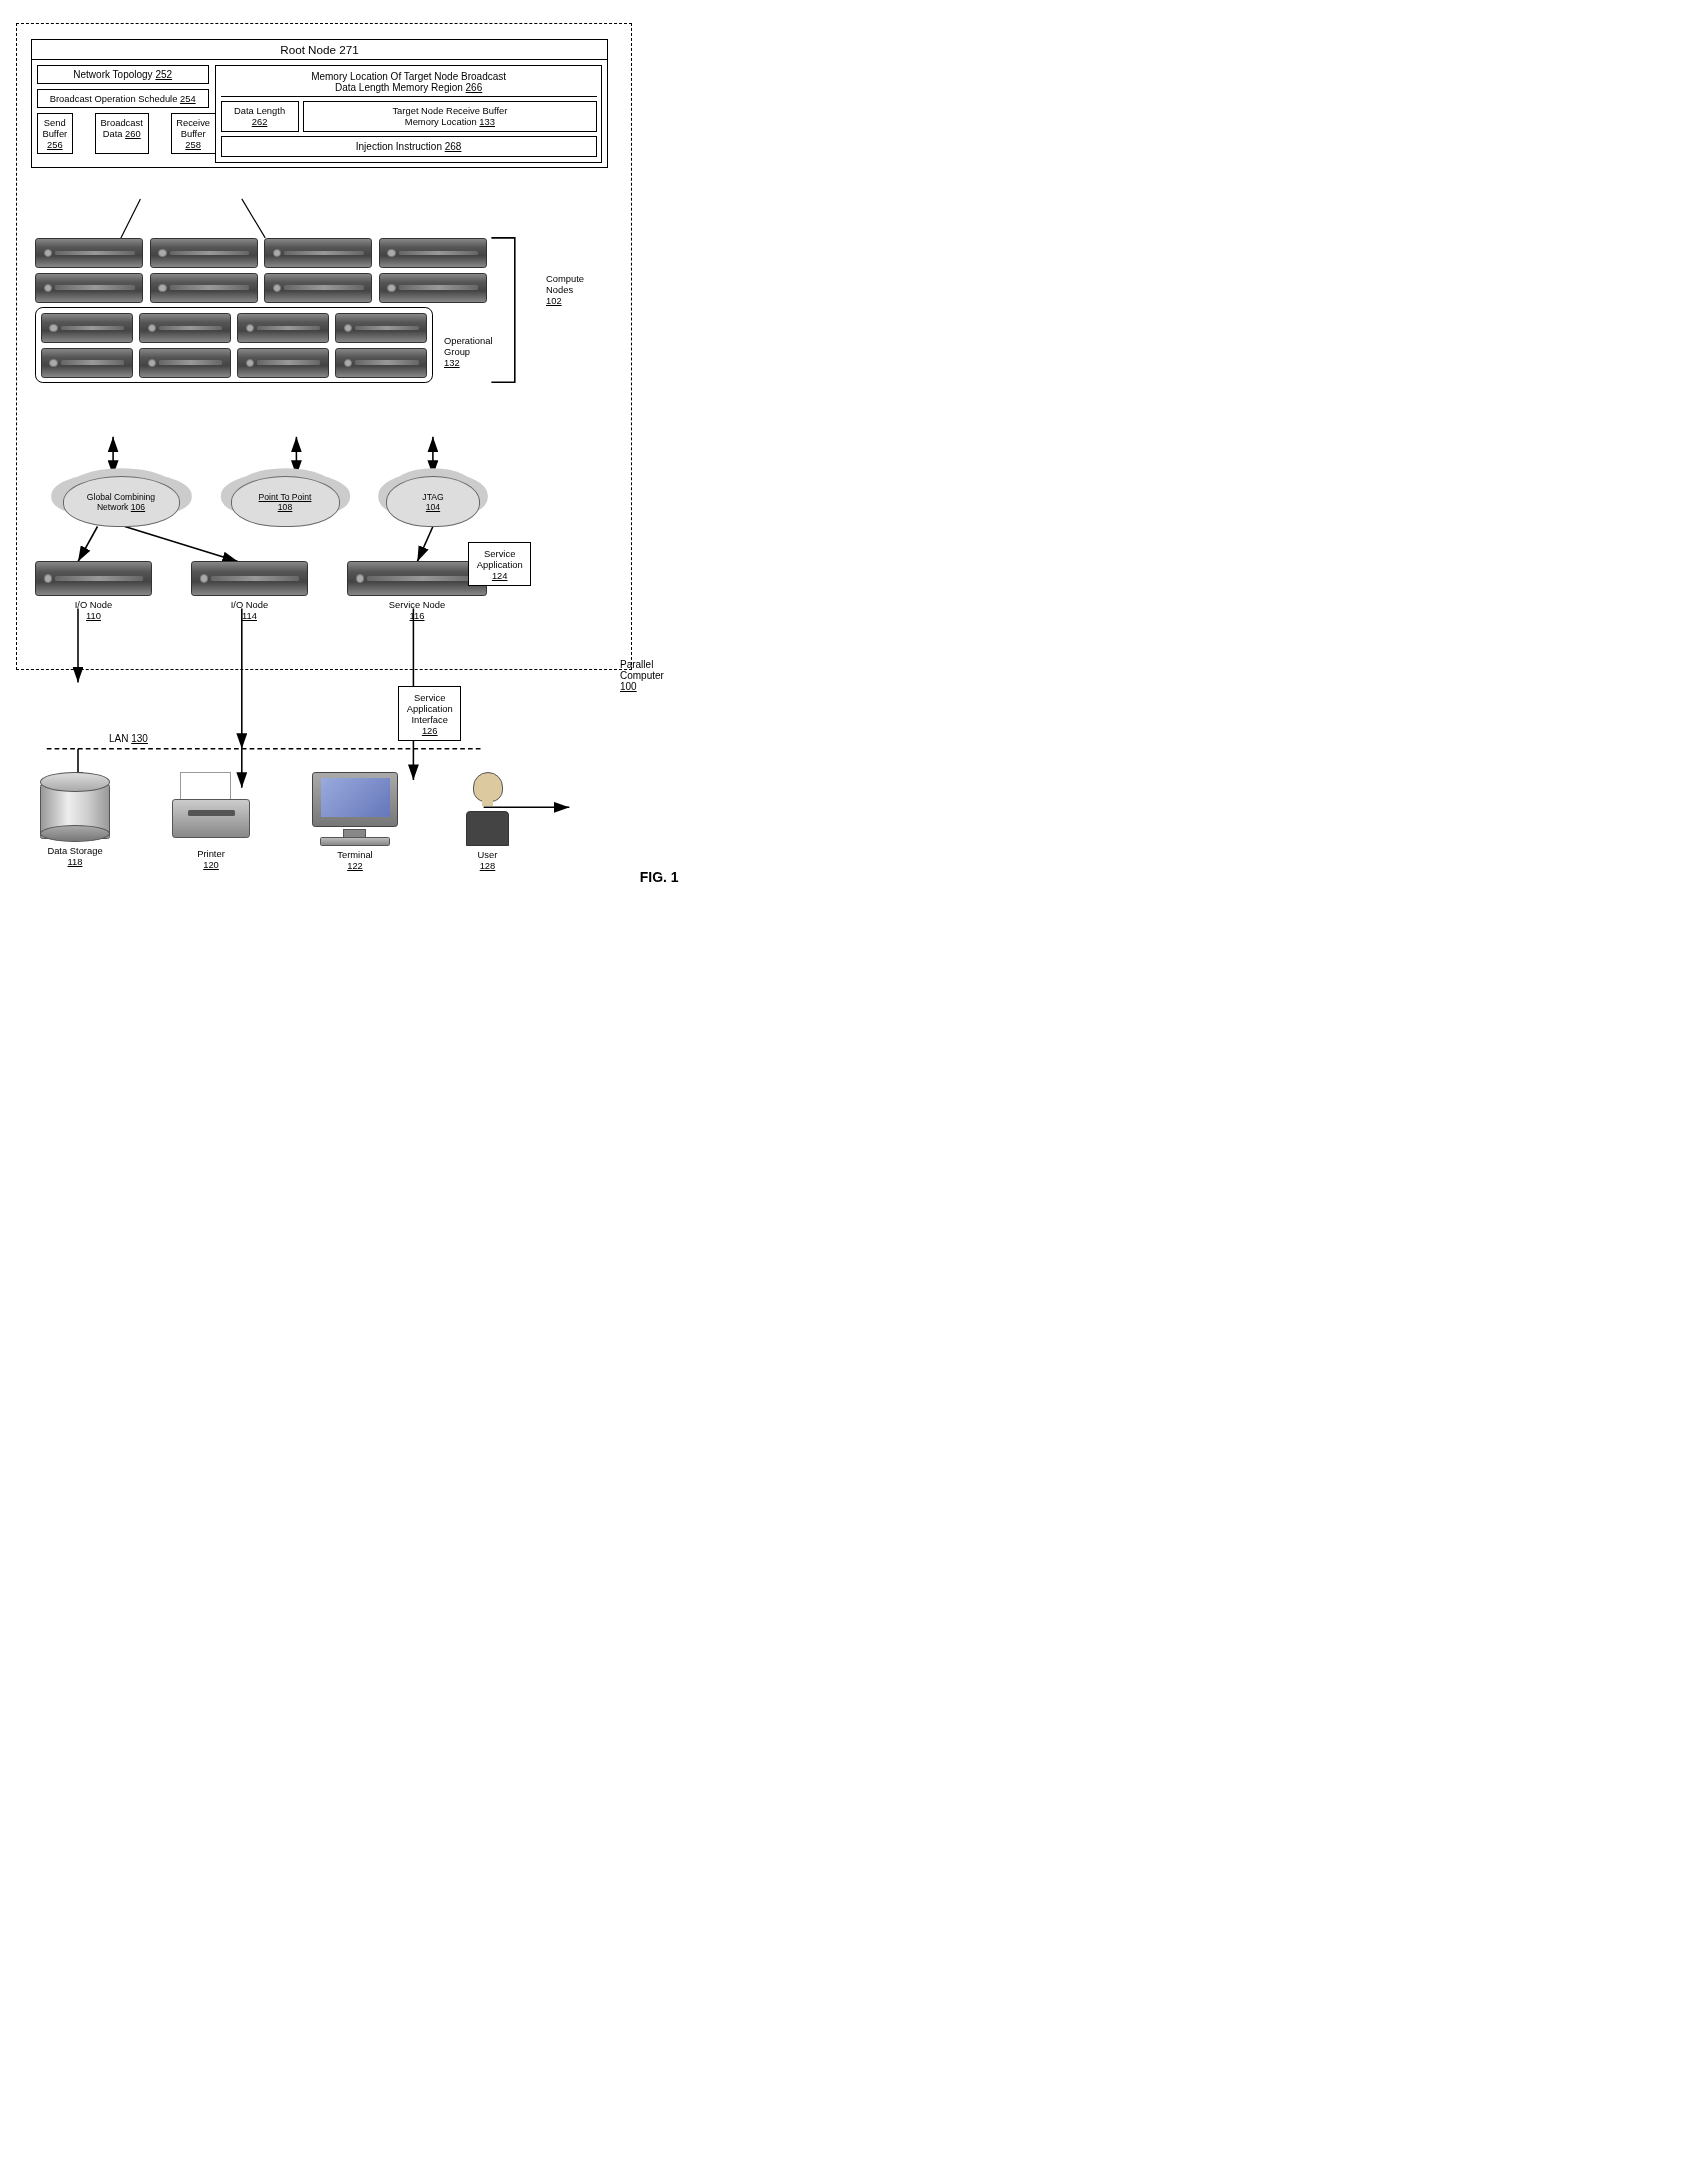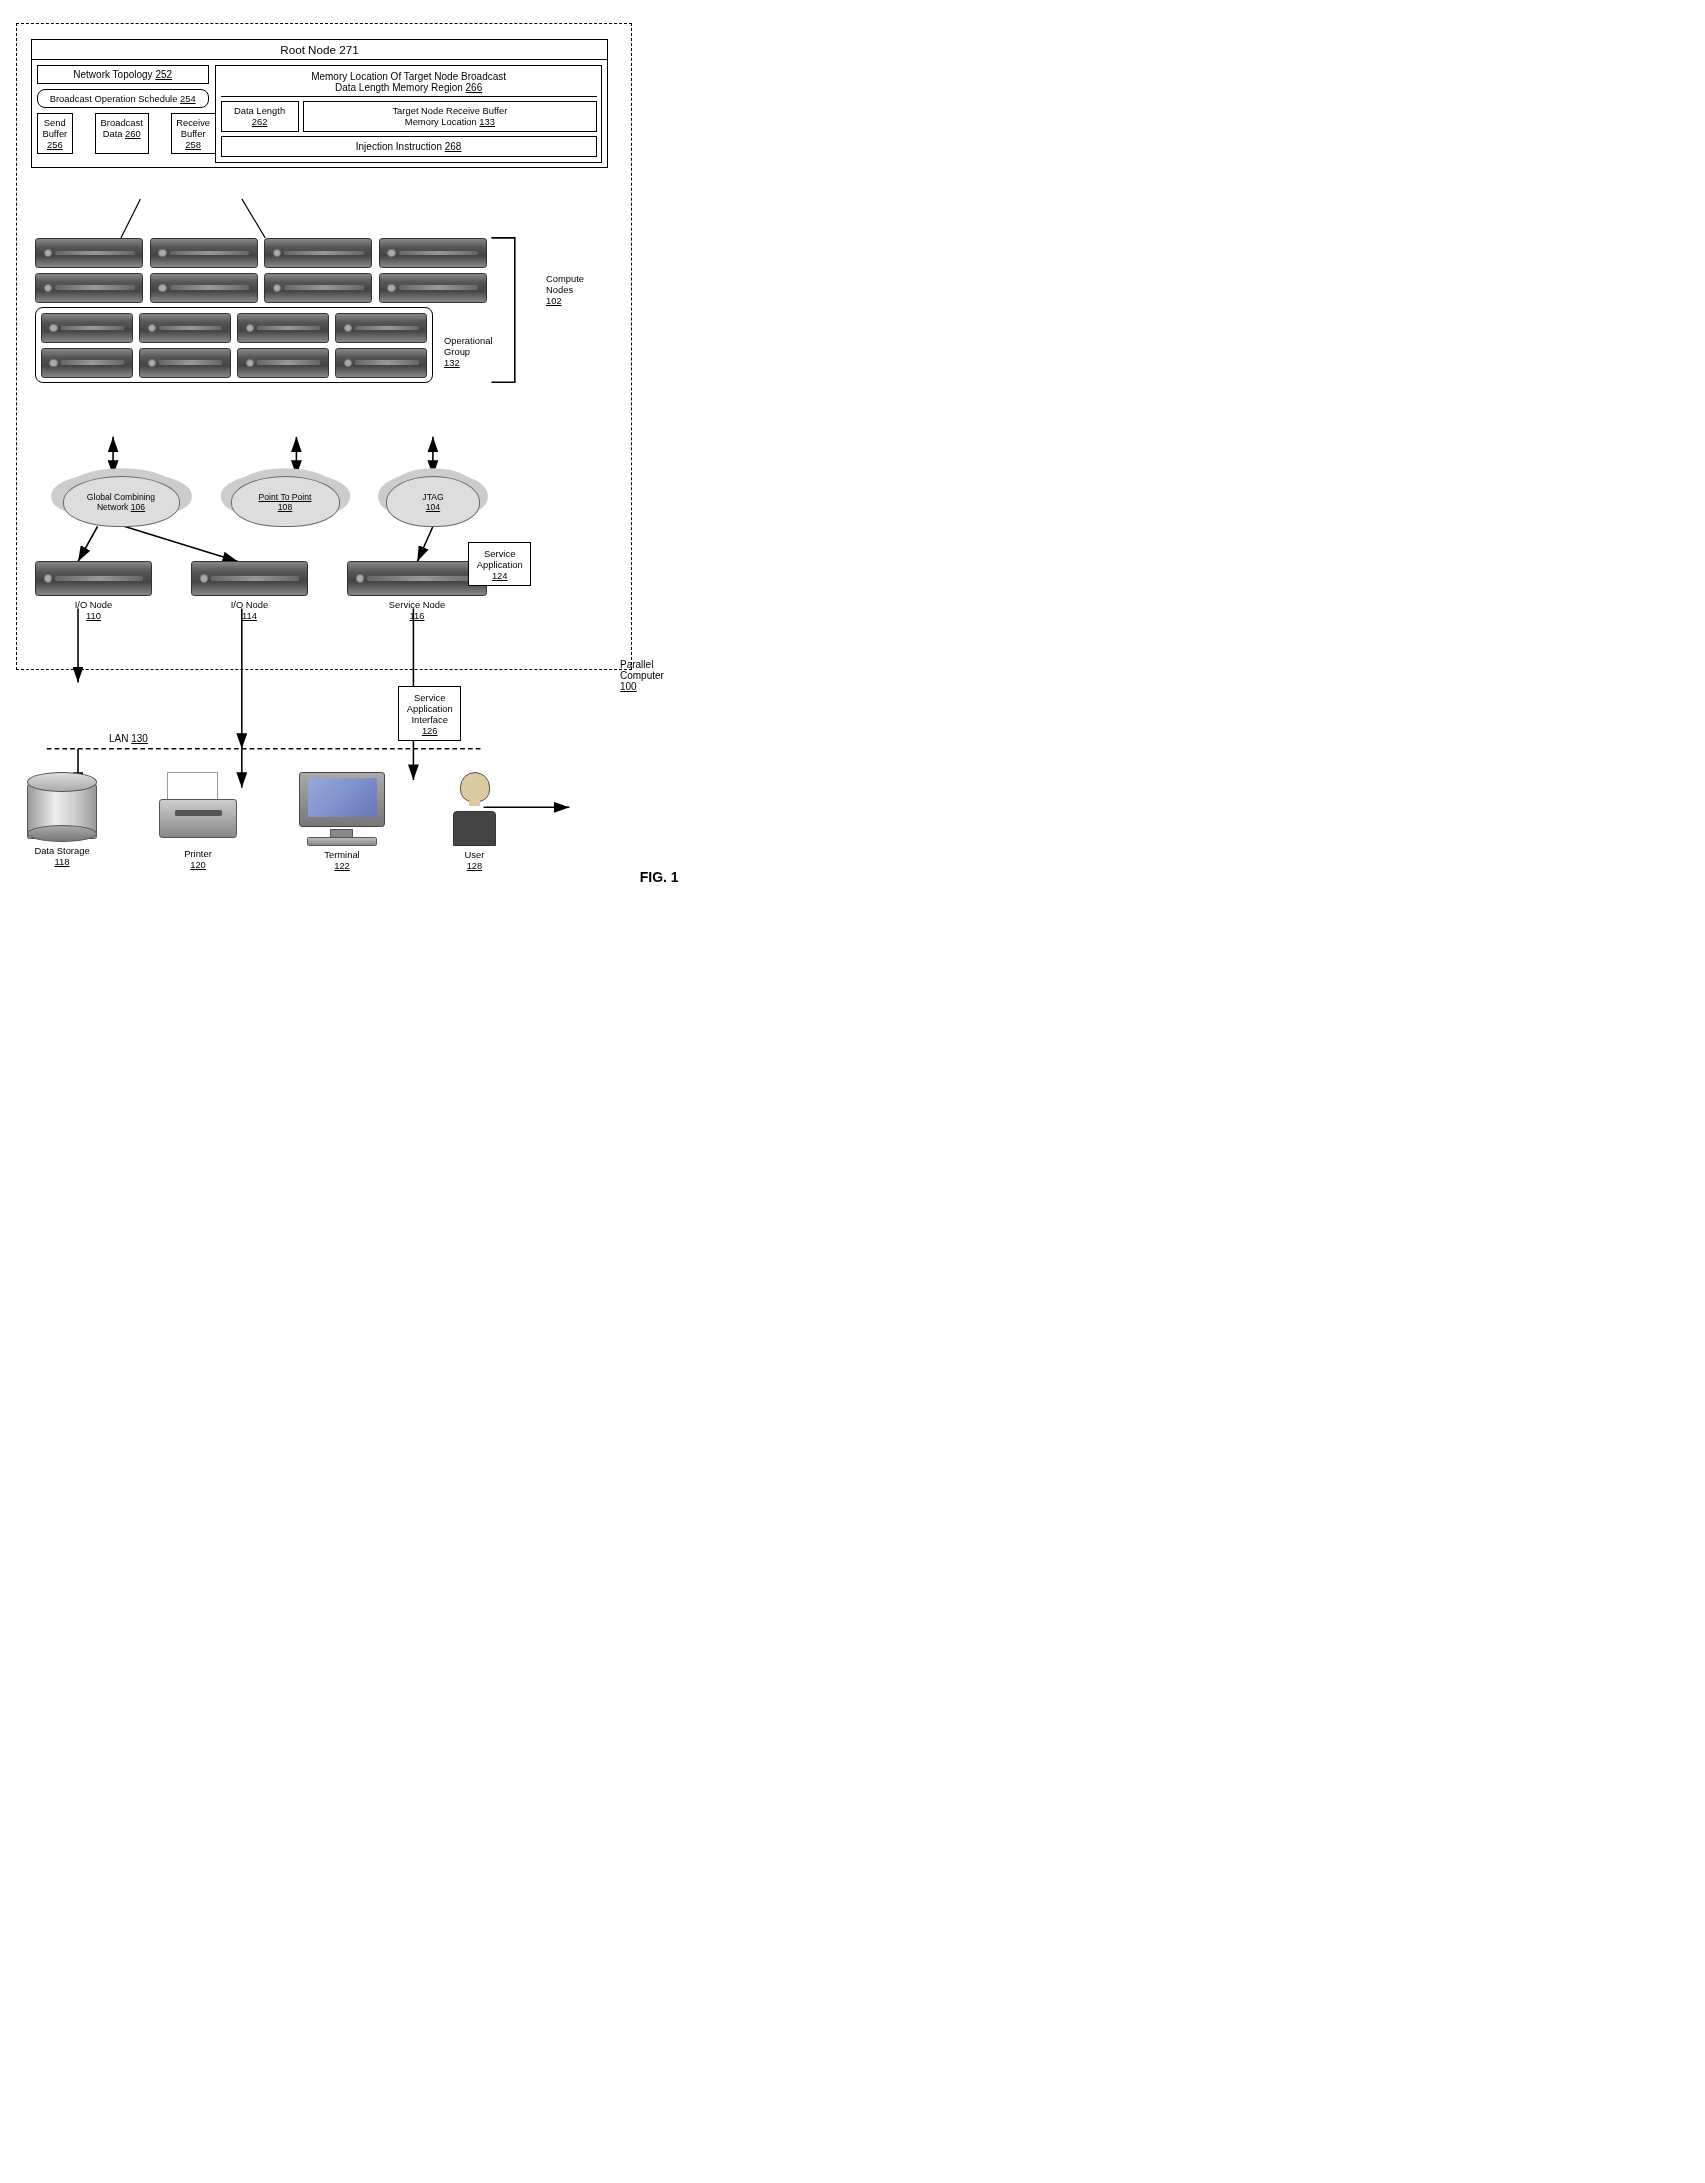--- a/index.html
+++ b/index.html
@@ -232,21 +232,21 @@
   <div class="parallel-computer-border"></div>
 
   <div class="root-node-box">
     <div class="root-node-title">Root Node 271</div>
     <div class="root-node-content">
 
       <div class="left-panel">
         <div class="box-label">
           Network Topology <span class="underline">252</span>
         </div>
-        <div class="box-label" style="font-size:9.4px;border-radius:8px;">
+        <div class="box-label" style="font-size:9.4px;">
           Broadcast Operation Schedule  <span class="underline">254</span>
         </div>
         <div class="buffers-row">
           <div class="buffer-box">
             Send<br>Buffer<br><span class="underline">256</span>
           </div>
           <div class="buffer-box">
             Broadcast<br>Data <span class="underline">260</span>
           </div>
           <div class="buffer-box">
@@ -438,21 +438,21 @@
   </div>
 
   <div class="service-app-interface-box">
     Service<br>Application<br>Interface<br><span class="underline">126</span>
   </div>
 
   <div style="position:absolute; top:733px; left:109px; font-size:10px;">
     LAN  <span class="underline">130</span>
   </div>
 
-  <div style="position:absolute; top:772px; left:27px; display:flex; gap:62px; align-items:flex-start;">
+  <div style="position:absolute; top:772px; left:40px; display:flex; gap:62px; align-items:flex-start;">
 
     <div style="display:flex;flex-direction:column;align-items:center;gap:3.1px;">
       <div style="width:70px;height:70px;position:relative;">
         <div style="width:70px;height:55px;background:linear-gradient(90deg,#999 0%,#eee 40%,#ccc 70%,#999 100%);border:1.6px solid #555;position:absolute;top:11.7px;border-radius:2.3px;"></div>
         <div style="width:70px;height:19.5px;background:linear-gradient(180deg,#ddd,#aaa);border:1.6px solid #555;border-radius:50%;position:absolute;top:0;"></div>
         <div style="width:70px;height:17px;background:linear-gradient(180deg,#aaa,#777);border:1.6px solid #555;border-radius:50%;position:absolute;bottom:0;"></div>
       </div>
       <div style="font-size:9.4px;text-align:center;">Data Storage<br><span class="underline">118</span></div>
     </div>
 

